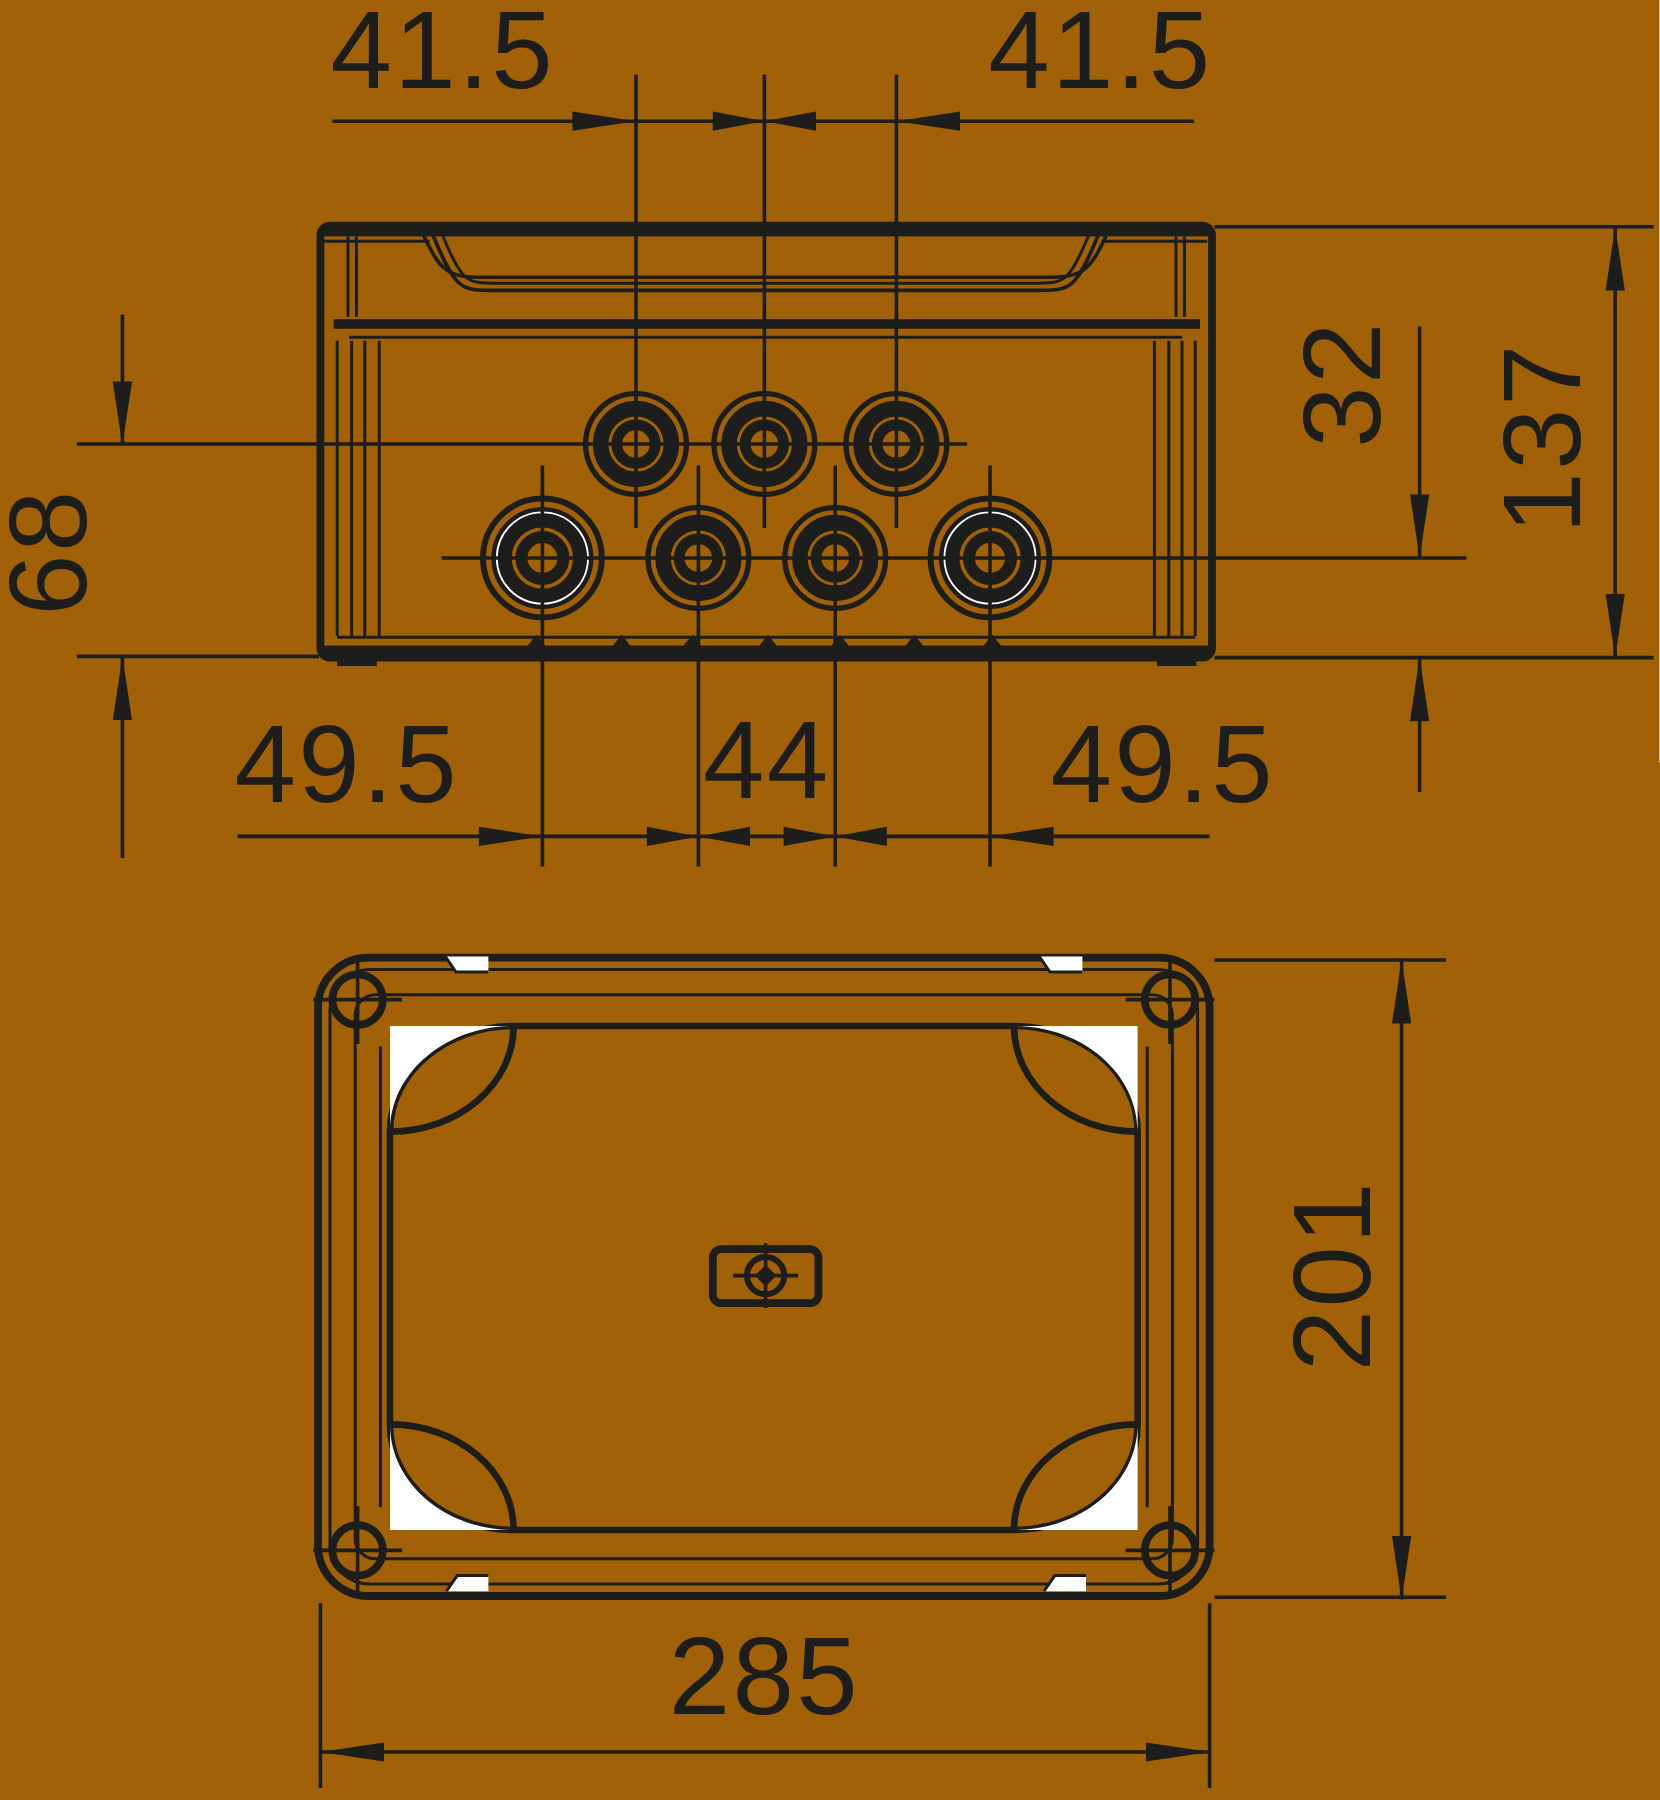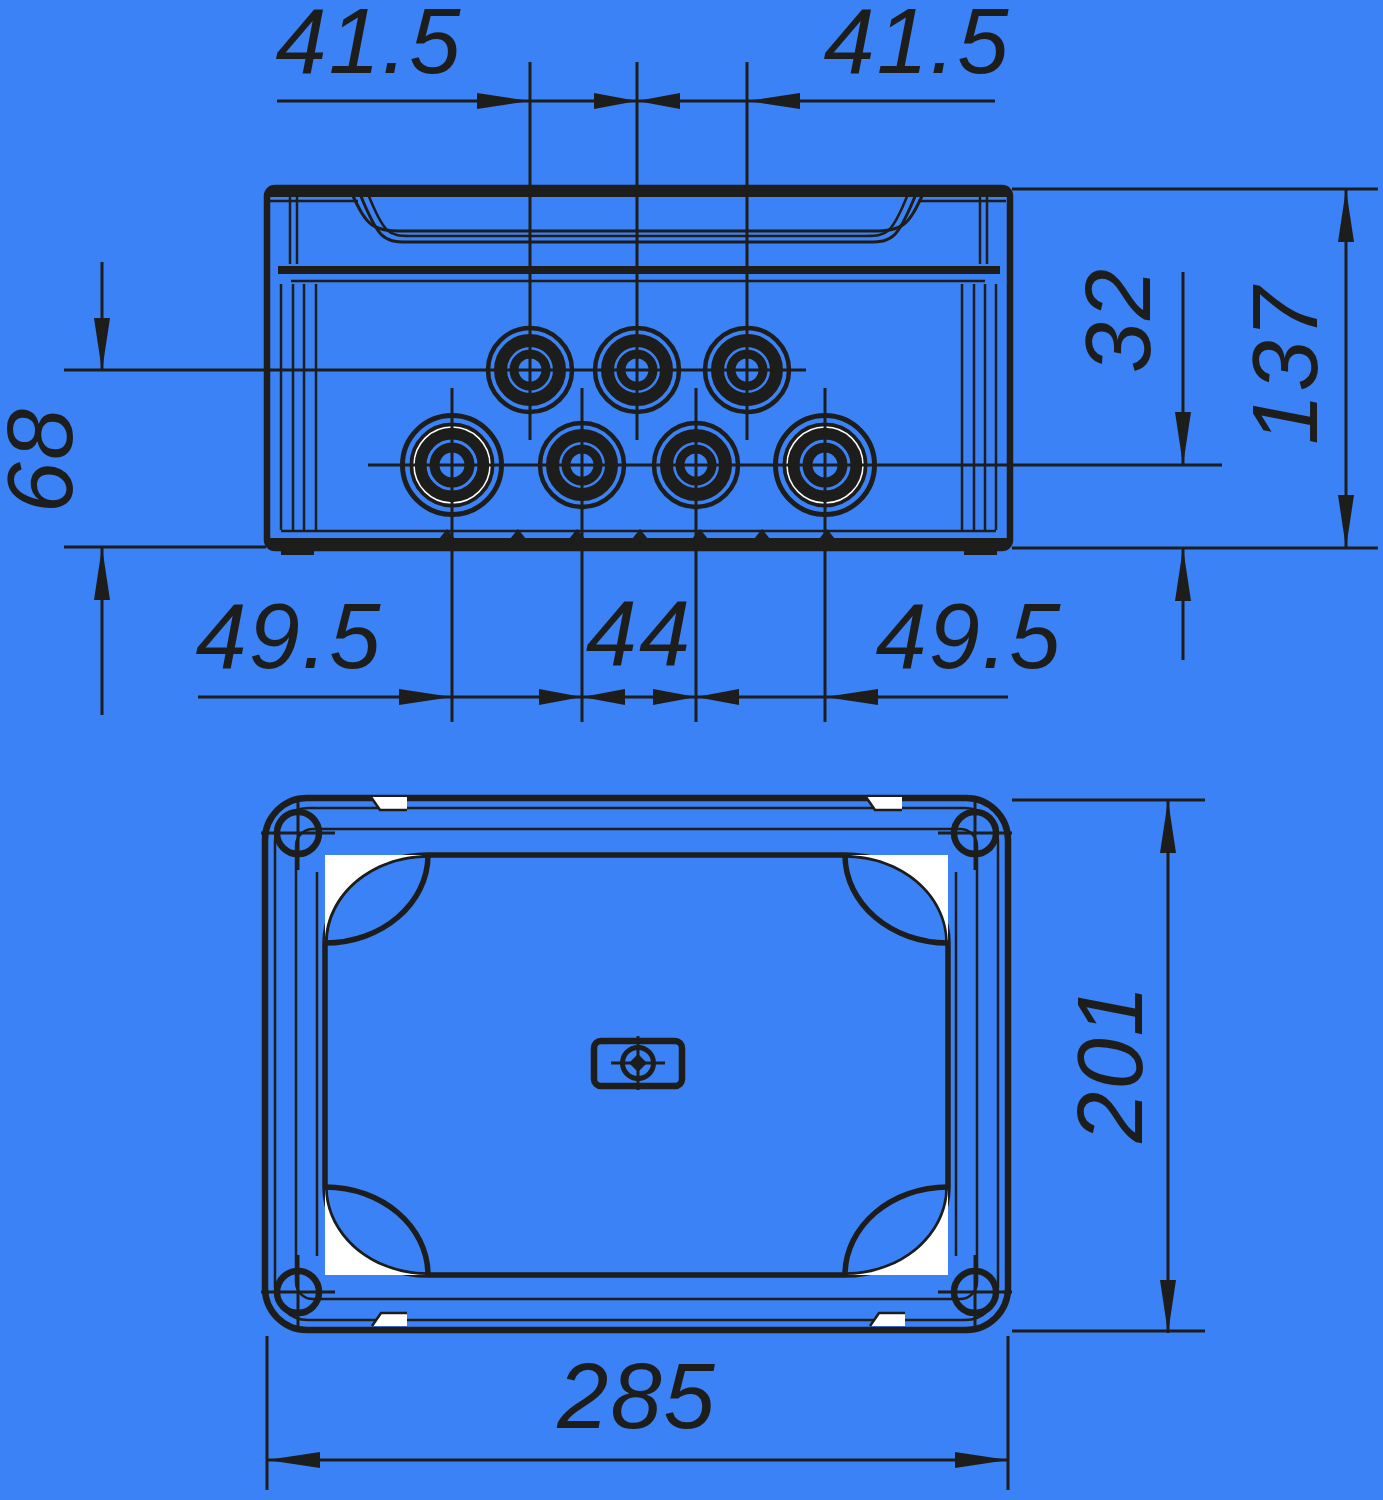--- a/index.html
+++ b/index.html
@@ -1,16 +1,16 @@
 <!DOCTYPE html>
 <html><head>
 <meta charset="utf-8">
 <style>
   html,body{margin:0;padding:0;background:#ffffff;}
-  .sheet{position:relative;width:1383px;height:1500px;background:#3b82f6;overflow:hidden;font-style:italic;}
+  .sheet{position:relative;width:1383px;height:1500px;background:#a16207;overflow:hidden;}
   svg{display:block;}
   .ln{stroke:#1d1d1b;stroke-width:3;fill:none;}
   .thin{stroke:#1d1d1b;stroke-width:2.5;fill:none;}
   .bold{stroke:#1d1d1b;stroke-width:5.5;fill:none;}
   .outer{stroke:#1d1d1b;stroke-width:6.5;fill:none;}
   .fillk{fill:#1d1d1b;stroke:none;}
   .gr{fill:none;stroke:#1d1d1b;}
   .wht{stroke:#ffffff;fill:none;}
   .dim{font-family:"Liberation Sans",sans-serif;font-size:92px;fill:#1d1d1b;letter-spacing:2px;}
 </style>

